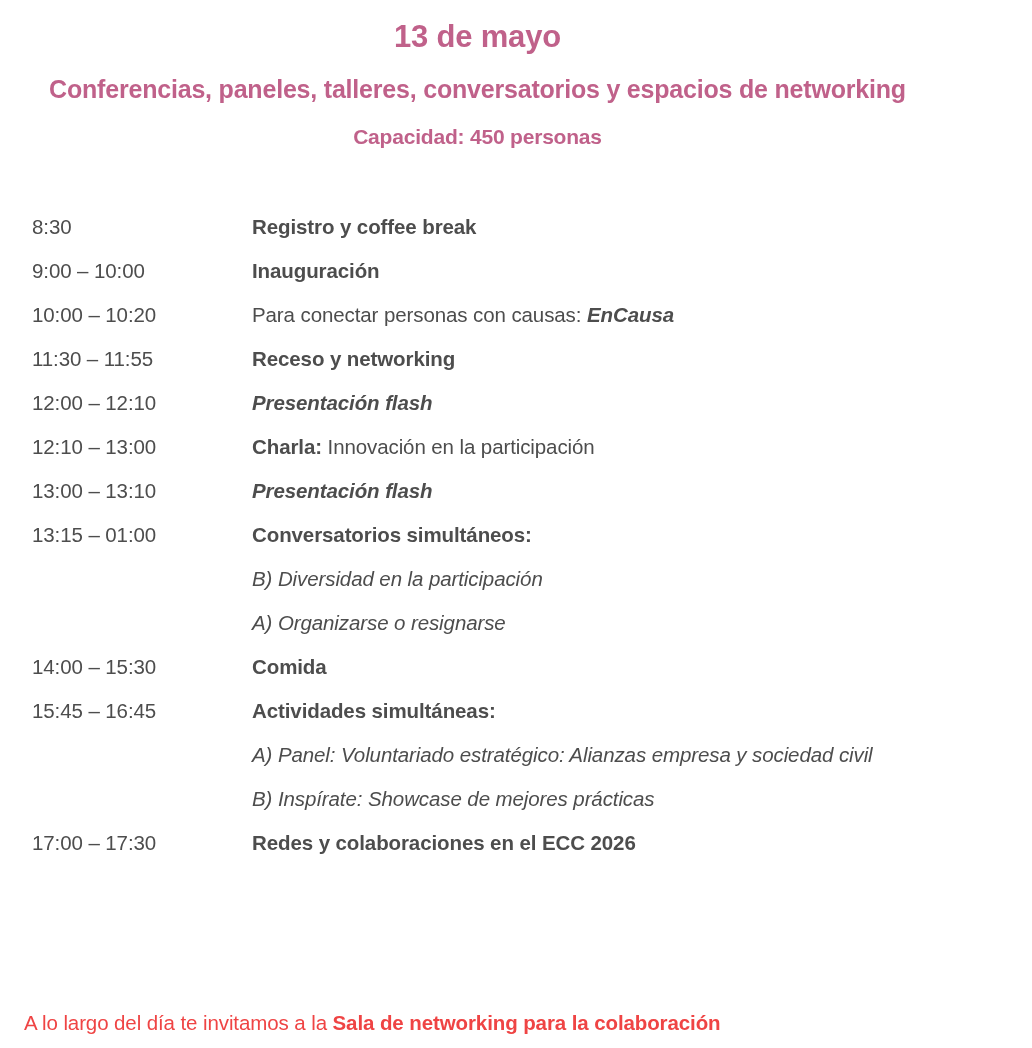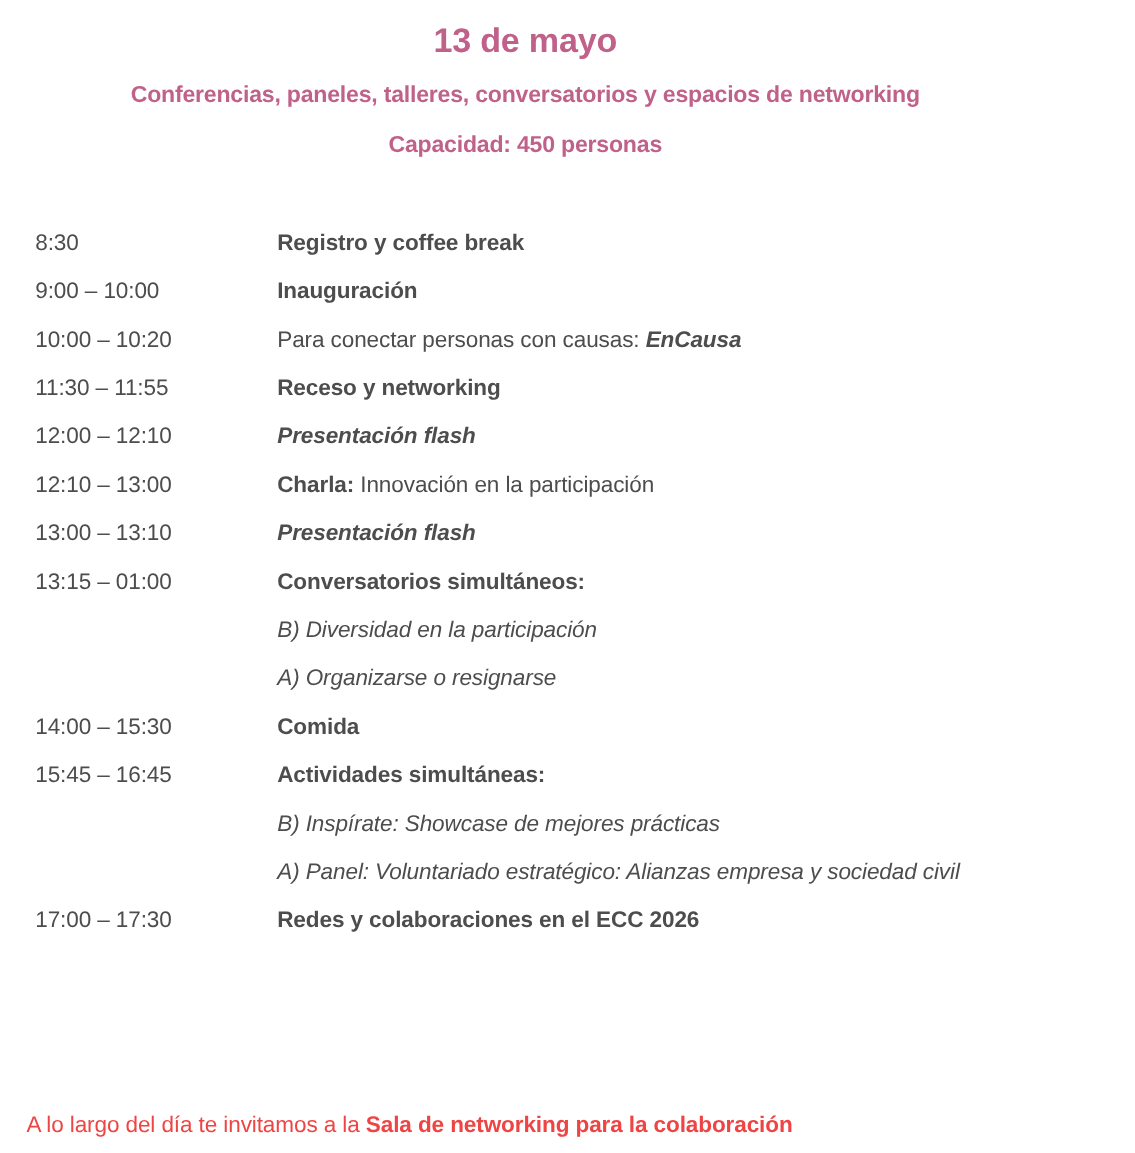--- a/index.html
+++ b/index.html
@@ -34,21 +34,21 @@
     color: #c0618a;
     font-size: 31px;
     font-weight: bold;
     letter-spacing: -0.2px;
     line-height: 1.15;
     margin: 0;
     padding-top: 9px;
   }
   .subtitle {
     color: #c0618a;
-    font-size: 21px;
+    font-size: 25px;
     font-weight: bold;
     line-height: 1.35;
     margin: 0;
     padding-top: 18px;
     letter-spacing: -0.2px;
   }
   .capacity {
     color: #c0618a;
     font-size: 21px;
     font-weight: bold;
@@ -172,25 +172,25 @@
       <div class="row">
         <div class="time">14:00 – 15:30</div>
         <div class="desc"><span class="b">Comida</span></div>
       </div>
       <div class="row">
         <div class="time">15:45 – 16:45</div>
         <div class="desc"><span class="b">Actividades simultáneas:</span></div>
       </div>
       <div class="subline">
         <div class="time"></div>
+        <div class="desc">A) Panel: Voluntariado estratégico: Alianzas empresa y sociedad civil</div>
+      </div>
+      <div class="subline">
+        <div class="time"></div>
         <div class="desc">B) Inspírate: Showcase de mejores prácticas</div>
-      </div>
-      <div class="subline">
-        <div class="time"></div>
-        <div class="desc">A) Panel: Voluntariado estratégico: Alianzas empresa y sociedad civil</div>
       </div>
       <div class="row">
         <div class="time">17:00 – 17:30</div>
         <div class="desc"><span class="b">Redes y colaboraciones en el ECC 2026</span></div>
       </div>
     </div>
 
   <div class="footer">
     <span>A lo largo del día te invitamos a la </span><span class="b">Sala de networking para la colaboración</span>
   </div>

